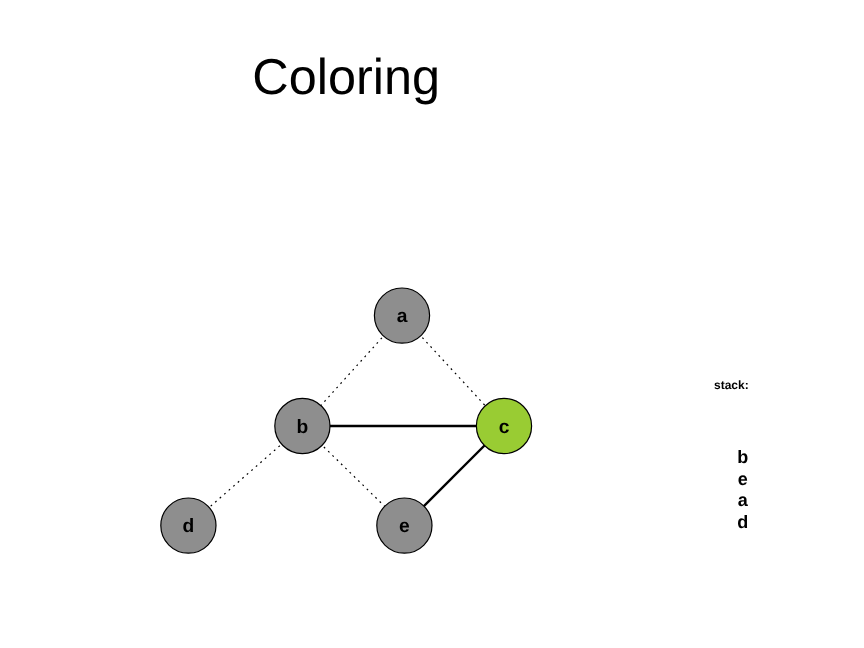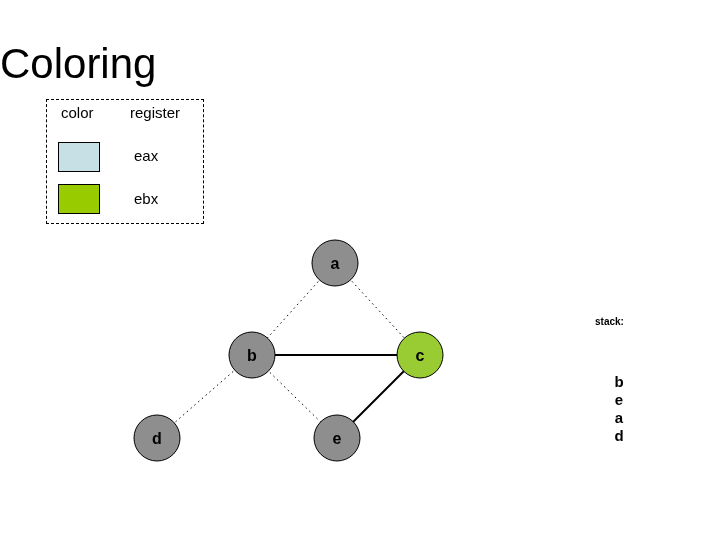--- a/index.html
+++ b/index.html
@@ -7,20 +7,21 @@
     position:relative;
     width:720px;height:540px;
     background:#ffffff;
     font-family:"Liberation Sans","DejaVu Sans",sans-serif;
     color:#000;
     overflow:hidden;
   }
   .title{
     position:absolute;
     left:0;top:40px;width:577px;
+    text-align:center;
     font-size:42px;
     font-weight:400;
     letter-spacing:0px;
     color:#000;
   }
   
   .legend{
     position:absolute;
     left:46px;top:99px;
     width:158px;height:125px;
@@ -78,30 +79,20 @@
     line-height:18px;
   }
 </style>
 </head>
 <body>
 
 <div class="slide">
 
   <div class="title">Coloring</div>
 
-  <div class="legend">
-    <div class="legend-header">
-      <span class="col1">color</span>
-      <span class="col2">register</span>
-    </div>
-    <div class="swatch swatch-1" style="background: rgb(198, 224, 230);"></div>
-    <span class="reg-label reg-1">eax</span>
-    <div class="swatch swatch-2" style="background: rgb(153, 204, 0);"></div>
-    <span class="reg-label reg-2">ebx</span>
-  </div>
 
 
   <svg class="graph-svg" viewBox="0 0 720 540" xmlns="http://www.w3.org/2000/svg">
       <line x1="335" y1="263" x2="252" y2="355" stroke="#000" stroke-width="1" stroke-dasharray="1.5 3.5"></line>
       <line x1="335" y1="263" x2="420" y2="355" stroke="#000" stroke-width="1" stroke-dasharray="1.5 3.5"></line>
       <line x1="252" y1="355" x2="420" y2="355" stroke="#000" stroke-width="2"></line>
       <line x1="252" y1="355" x2="157" y2="438" stroke="#000" stroke-width="1" stroke-dasharray="1.5 3.5"></line>
       <line x1="252" y1="355" x2="337" y2="438" stroke="#000" stroke-width="1" stroke-dasharray="1.5 3.5"></line>
       <line x1="420" y1="355" x2="337" y2="438" stroke="#000" stroke-width="2"></line>
       <circle cx="335" cy="263" r="23" fill="#8e8e8e" stroke="#000000" stroke-width="1"></circle>

